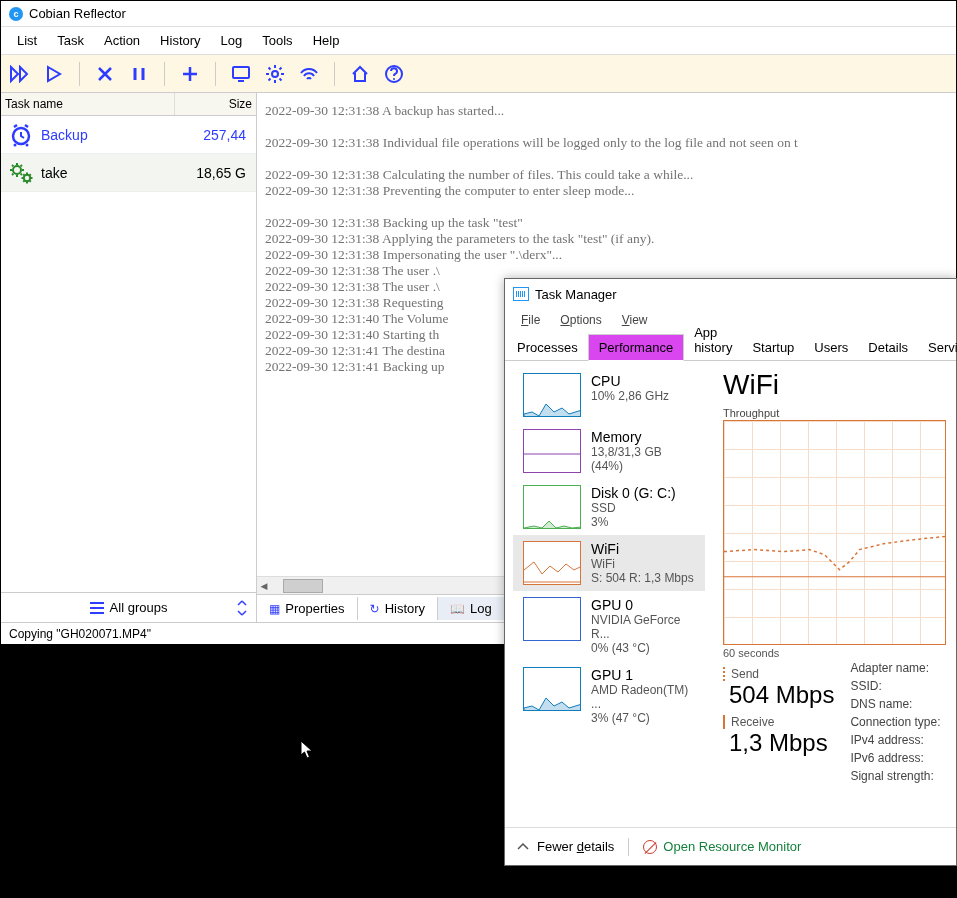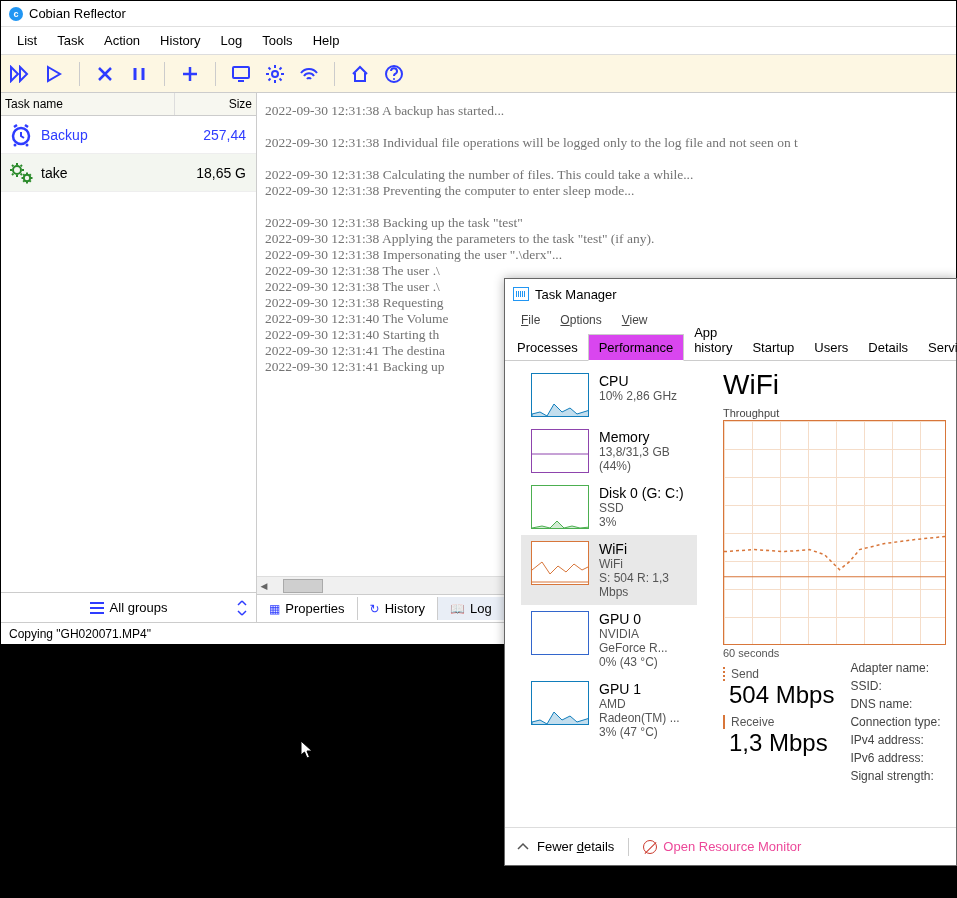--- a/index.html
+++ b/index.html
@@ -52,21 +52,21 @@
 .tm-title-icon { width: 16px; height: 14px; background: #fff; border: 1px solid #2196f3; display: inline-flex; align-items: center; justify-content: center; }
 .tm-title-icon::after { content: ''; display: block; width: 10px; height: 6px; background: repeating-linear-gradient(90deg,#2196f3 0 1px,transparent 1px 2px); }
 .tm-title { font-size: 13px; }
 .tm-menubar { height: 22px; display: flex; align-items: center; padding: 0 6px; }
 .tm-menu-item { padding: 2px 10px; font-size: 12px; color: #444; cursor: default; }
 .tm-menu-item .u { text-decoration: underline; }
 .tm-tabs { height: 30px; display: flex; align-items: flex-end; padding: 0 2px; border-bottom: 1px solid #ccc; }
 .tm-tab { padding: 5px 10px; font-size: 13px; cursor: default; }
 .tm-tab.active { border: 1px solid #ccc; border-bottom: 1px solid #fff; background: #d946ef; position: relative; top: 1px; }
 .tm-body { flex: 1; display: flex; min-height: 0; }
-.tm-left { width: 208px; overflow: auto; padding: 6px 16px; }
+.tm-left { width: 208px; overflow: auto; padding: 6px 8px; }
 .tm-card { display: flex; align-items: flex-start; padding: 6px 10px; gap: 10px; cursor: default; }
 .tm-card.active { background: #e8e8e8; }
 .tm-graph { width: 58px; height: 44px; border: 1px solid; position: relative; overflow: hidden; background: #fff; }
 .tm-graph svg { position: absolute; left: 0; top: 0; }
 .g-cyan { border-color: #117dbb; }
 .g-purple { border-color: #8e44ad; }
 .g-green { border-color: #4caf50; }
 .g-orange { border-color: #d8763a; }
 .g-blue { border-color: #3366cc; }
 .tm-card-text { flex: 1; }
@@ -84,21 +84,21 @@
 .tm-metric { }
 .tm-metric-label { font-size: 12px; color: #555; border-left: 2px dotted #d8763a; padding-left: 6px; }
 .tm-metric-label.solid { border-left: 2px solid #d8763a; }
 .tm-metric-value { font-size: 24px; padding-left: 6px; }
 .tm-details { margin-top: 0; font-size: 12px; color: #444; }
 .tm-details div { padding: 2px 0; }
 
 .tm-footer { height: 38px; border-top: 1px solid #ddd; display: flex; align-items: center; padding: 0 12px; gap: 8px; }
 .tm-footer .chev { color: #555; }
 .tm-footer-sep { width: 1px; height: 18px; background: #ccc; margin: 0 6px; }
-.tm-footer-link { display: flex; align-items: center; gap: 6px; color: #ec4899; cursor: default; }
+.tm-footer-link { display: flex; align-items: center; gap: 6px; color: #15803d; cursor: default; }
 .tm-footer-link .ico { width: 14px; height: 14px; border-radius: 50%; border: 1.5px solid #cc3b2e; position: relative; }
 .tm-footer-link .ico::after { content: ''; position: absolute; left: 50%; top: -1px; width: 1px; height: 16px; background: #cc3b2e; transform: rotate(45deg); }
 
 
 .cursor { position: absolute; left: 300px; top: 740px; width: 14px; height: 20px; pointer-events: none; }
 
 svg { display: block; }
 </style>
 </head>
 <body>

